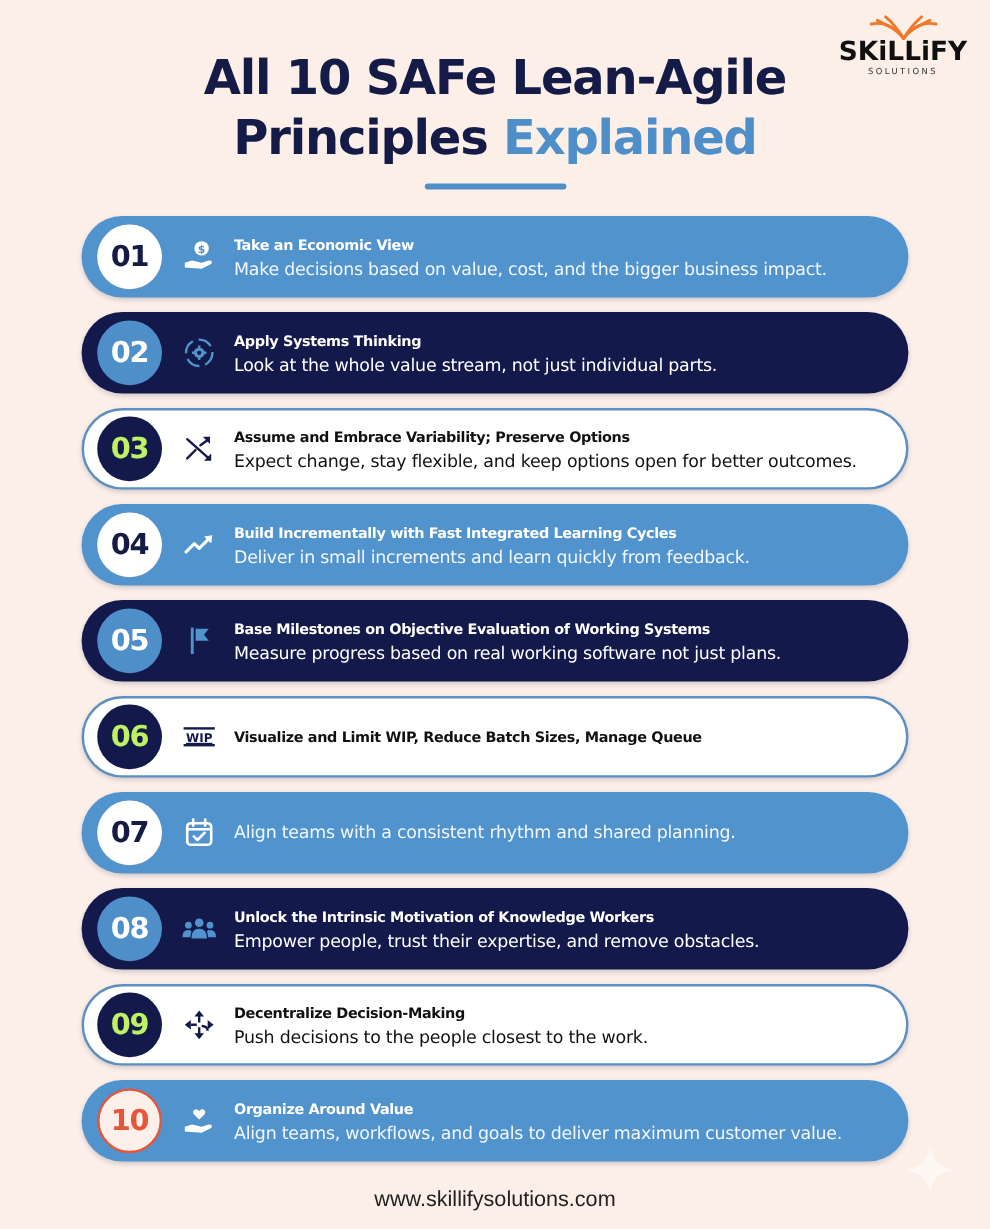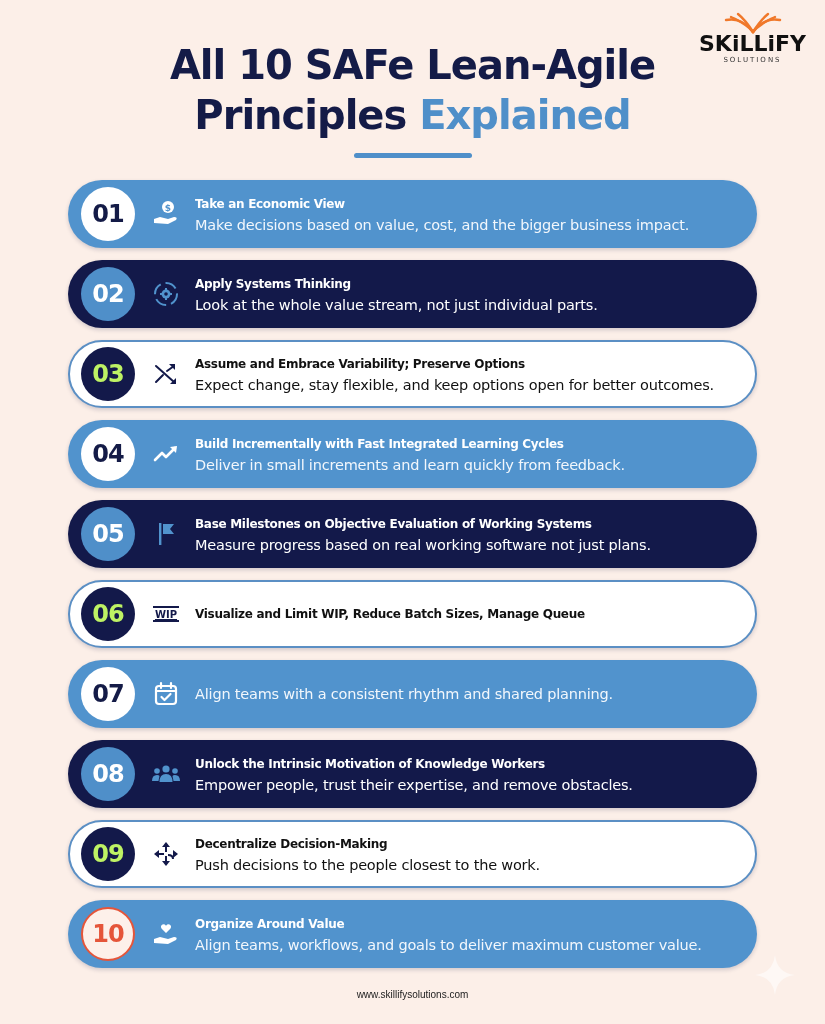--- a/index.html
+++ b/index.html
@@ -51,21 +51,21 @@
   .num.style-blue { background: #4f8fc9; color: #ffffff; }
   .num.style-navy { background: #13194a; color: #bef264; }
   .num.style-orange { background: #fdf0ea; color: #e5553a; border: 2px solid #e5553a; box-sizing: border-box; }
   .icon { width: 34px; height: 34px; margin-left: 14px; flex: none; display: flex; align-items: center; justify-content: center; }
   .text { margin-left: 12px; }
   .card-title { font-weight: bold; font-size: 12px; line-height: 21px; letter-spacing: -0.3px; white-space: nowrap; }
   .card-desc { font-size: 14.5px; line-height: 20px; letter-spacing: -0.2px; white-space: nowrap; }
   .card.light .card-desc { color: #f2f7fc; }
   .footer {
     position: absolute; left: 0; top: 989px; width: 825px; text-align: center;
-    font-size: 10px; color: #222; font-family: "Liberation Sans", sans-serif;
+    font-size: 18px; color: #222; font-family: "Liberation Sans", sans-serif;
   }
   .sparkle { position: absolute; left: 753px; top: 953px; }
 </style>
 </head>
 <body>
 
 <div class="title-wrap">
   <div class="title-line">All 10 SAFe Lean-Agile</div>
   <div class="title-line"><span>Principles </span><span class="title-accent">Explained</span></div>
 </div>

